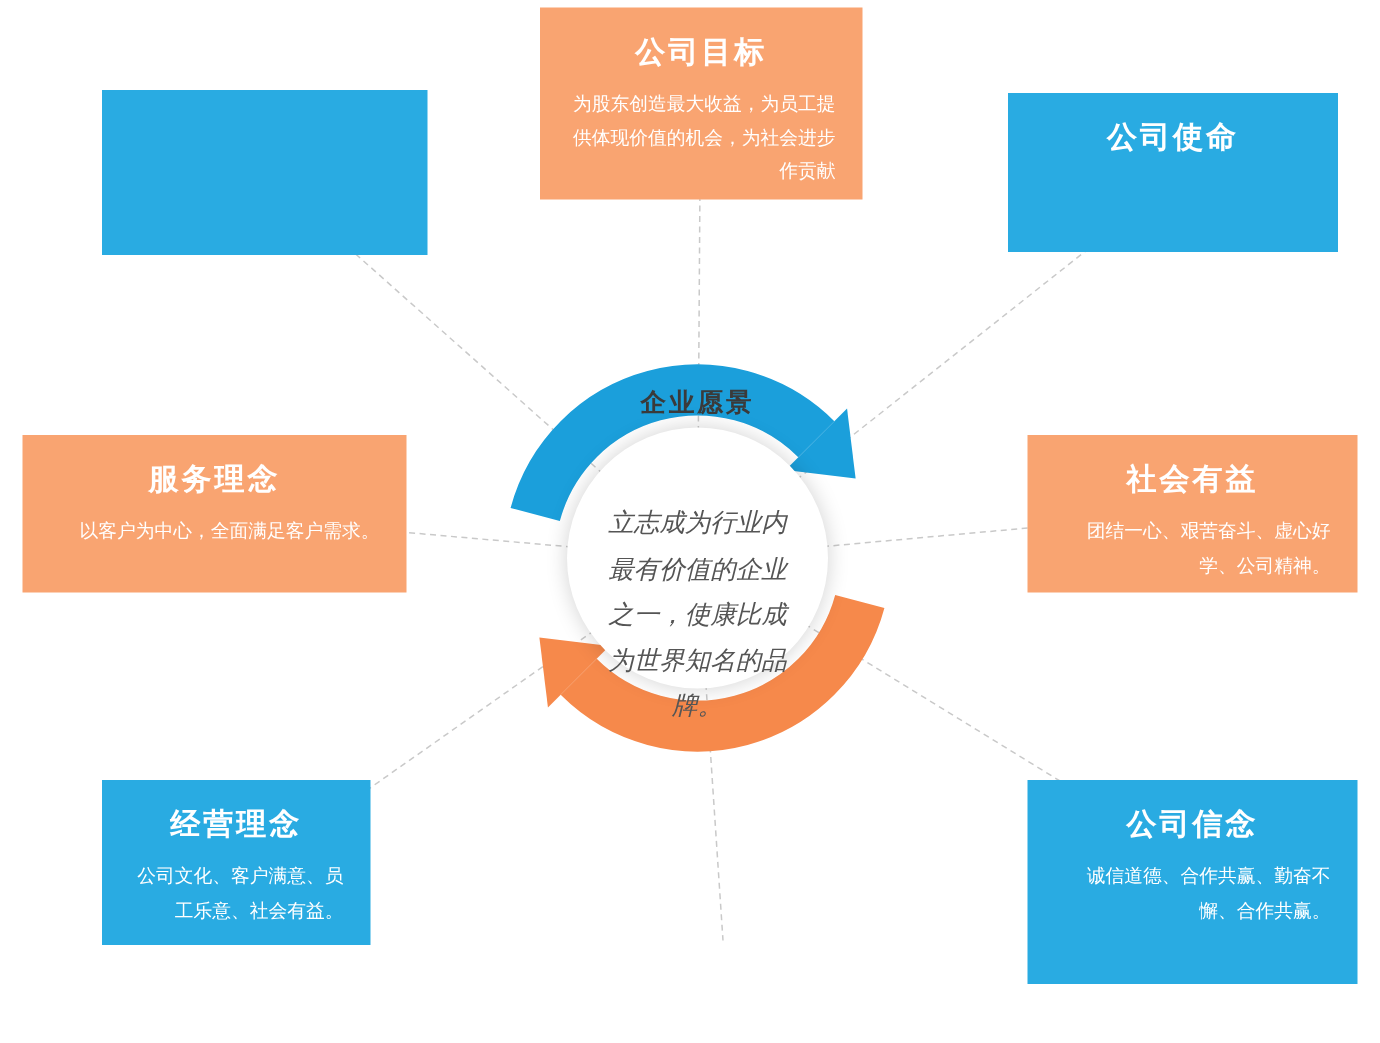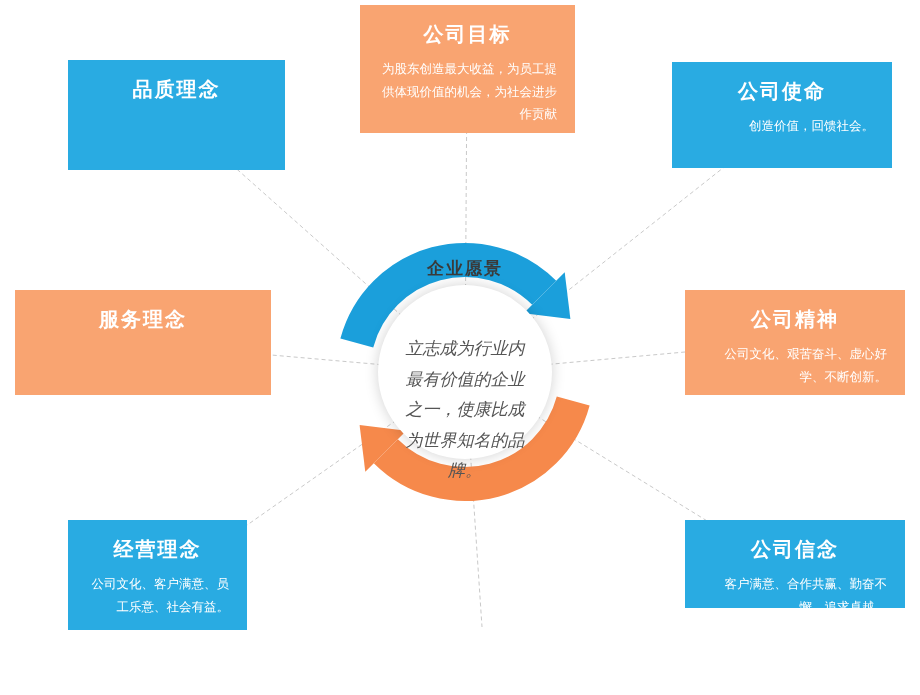--- a/index.html
+++ b/index.html
@@ -13,21 +13,21 @@
   .box{position:absolute;z-index:3;color:#ffffff;box-sizing:border-box;padding:16px 16px 12px 16px;}
   .box-title{text-align:center;font-weight:bold;font-size:20px;letter-spacing:2px;margin-bottom:10px;}
   .box-body{font-size:12.5px;line-height:1.8;text-align:right;padding:0 2px;}
 
   .box-quality   {left:68px;  top:60px;  width:217px; height:110px;}
   .box-goal      {left:360px; top:5px;   width:215px; height:128px;}
   .box-mission   {left:672px; top:62px;  width:220px; height:106px;}
   .box-service   {left:15px;  top:290px; width:256px; height:105px;}
   .box-spirit    {left:685px; top:290px; width:220px; height:105px;}
   .box-management{left:68px;  top:520px; width:179px; height:110px;}
-  .box-belief    {left:685px; top:520px; width:220px; height:88px;}
+  .box-belief    {left:685px; top:520px; width:220px; height:136px;}
   .box-culture   {left:375px; top:570px; width:215px; height:115px;}
 
   #center-circle{
     position:absolute;left:378px;top:285px;width:174px;height:174px;
     background:#ffffff;border-radius:50%;z-index:4;
     box-shadow:0 0 14px rgba(0,0,0,0.18);
     display:flex;flex-direction:column;align-items:center;justify-content:center;
     box-sizing:border-box;padding:0 22px;text-align:center;gap:44px;
   }
   #center-title{font-size:17px;font-weight:bold;color:#3a3a3a;letter-spacing:2px;margin-bottom:10px;}
@@ -57,46 +57,45 @@
     <path d="M 258.2 179.0 A 112 112 0 0 1 70.8 229.2" fill="none" stroke-width="34" style="stroke: rgb(246, 137, 75);"></path>
     <polygon points="91.3,208.7 50.3,249.7 44.6,203.0" style="fill: rgb(246, 137, 75);"></polygon>
   </svg>
 
   <div id="center-circle">
     <div id="center-title">企业愿景</div>
     <div id="center-body">立志成为行业内最有价值的企业之一，使康比成为世界知名的品牌。</div>
   </div>
 
   <div class="box box-quality" style="background-color: rgb(41, 171, 226);">
-    <div class="box-title">品质理念</div>
   </div>
 
   <div class="box box-goal" style="background-color: rgb(249, 164, 113);">
     <div class="box-title">公司目标</div>
     <div class="box-body">为股东创造最大收益，为员工提供体现价值的机会，为社会进步作贡献</div>
   </div>
 
   <div class="box box-mission" style="background-color: rgb(41, 171, 226);">
     <div class="box-title">公司使命</div>
-    <div class="box-body">创造价值，回馈社会。</div>
   </div>
 
   <div class="box box-service" style="background-color: rgb(249, 164, 113);">
     <div class="box-title">服务理念</div>
+    <div class="box-body">以客户为中心，全面满足客户需求。</div>
   </div>
 
   <div class="box box-spirit" style="background-color: rgb(249, 164, 113);">
-    <div class="box-title">公司精神</div>
-    <div class="box-body">公司文化、艰苦奋斗、虚心好学、不断创新。</div>
+    <div class="box-title">社会有益</div>
+    <div class="box-body">团结一心、艰苦奋斗、虚心好学、公司精神。</div>
   </div>
 
   <div class="box box-management" style="background-color: rgb(41, 171, 226);">
     <div class="box-title">经营理念</div>
     <div class="box-body">公司文化、客户满意、员工乐意、社会有益。</div>
   </div>
 
   <div class="box box-belief" style="background-color: rgb(41, 171, 226);">
     <div class="box-title">公司信念</div>
-    <div class="box-body">客户满意、合作共赢、勤奋不懈、追求卓越。</div>
+    <div class="box-body">诚信道德、合作共赢、勤奋不懈、合作共赢。</div>
   </div>
 
 
 </div>
 
 </body></html>

